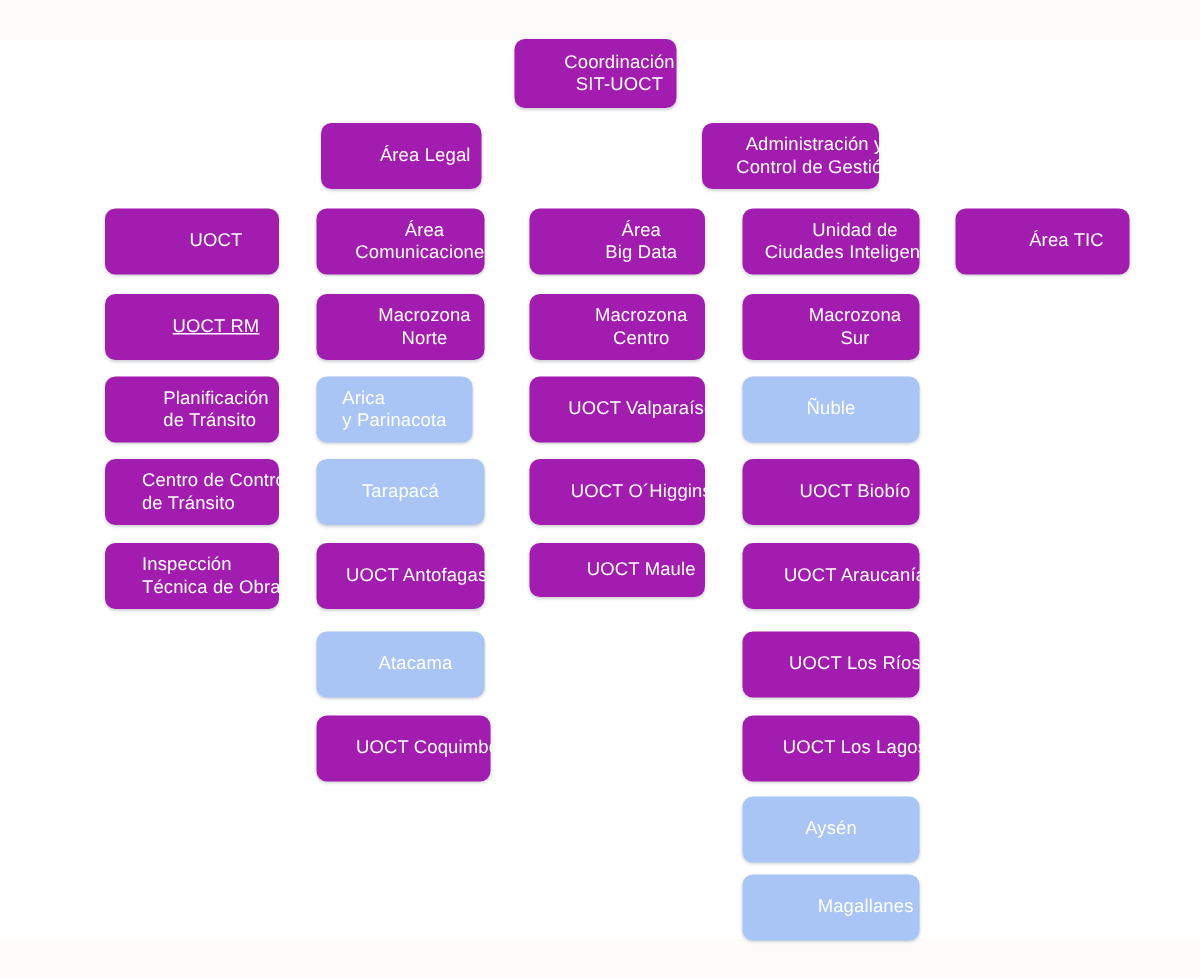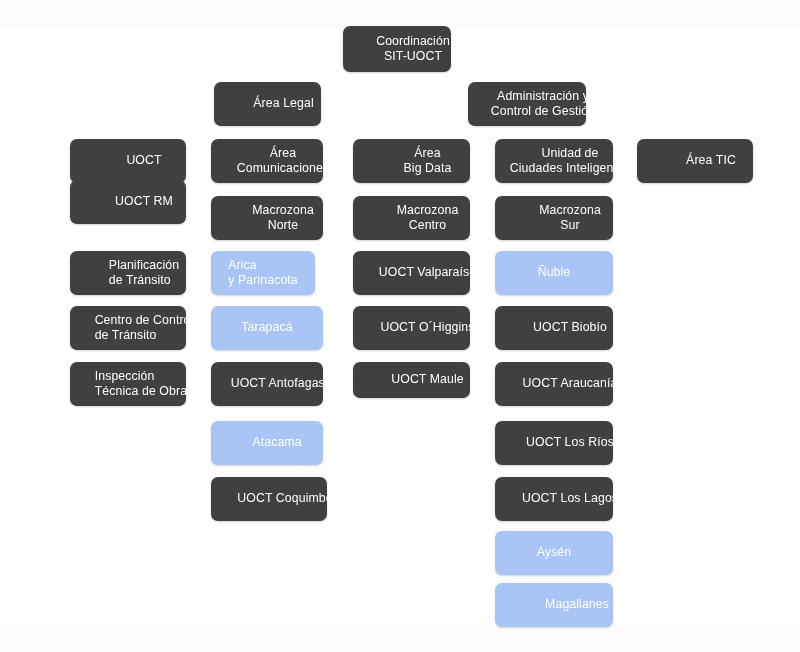--- a/index.html
+++ b/index.html
@@ -40,21 +40,21 @@
     line-height: 15.5px;
     display: flex;
     align-items: center;
     justify-content: center;
     text-align: center;
     padding: 2px 4px;
     box-shadow: 0 1px 2px rgba(120,125,135,0.35);
     white-space: pre;
     letter-spacing: 0.1px;
   }
-  .node.dark  { background: #404040; padding-left: 36px; }
+  .node.dark  { background: #a21caf; padding-left: 36px; }
   .node.light { background: #a8c5f5; }
   .node .lbl {
     display: block;
     text-align: left;
   }
   .node.center .lbl { text-align: center; }
 </style>
 </head>
 <body>
 
@@ -68,21 +68,21 @@
     <div class="node dark center" style="left: 468px; top: 82px; width: 118px; height: 44px;"><span class="lbl">Administración y
 Control de Gestión</span></div>
     <div class="node dark center" style="left: 70px; top: 139px; width: 116px; height: 44px;"><span class="lbl">UOCT</span></div>
     <div class="node dark center" style="left: 211px; top: 139px; width: 112px; height: 44px;"><span class="lbl">Área
 Comunicaciones</span></div>
     <div class="node dark center" style="left: 353px; top: 139px; width: 117px; height: 44px;"><span class="lbl">Área
 Big Data</span></div>
     <div class="node dark center" style="left: 495px; top: 139px; width: 118px; height: 44px;"><span class="lbl">Unidad de
 Ciudades Inteligentes</span></div>
     <div class="node dark center" style="left: 637px; top: 139px; width: 116px; height: 44px;"><span class="lbl">Área TIC</span></div>
-    <div class="node dark center" style="left: 70px; top: 180px; width: 116px; height: 44px;"><span class="lbl">UOCT RM</span></div>
+    <div class="node dark center" style="left: 70px; top: 196px; width: 116px; height: 44px; text-decoration: underline;"><span class="lbl">UOCT RM</span></div>
     <div class="node dark center" style="left: 211px; top: 196px; width: 112px; height: 44px;"><span class="lbl">Macrozona
 Norte</span></div>
     <div class="node dark center" style="left: 353px; top: 196px; width: 117px; height: 44px;"><span class="lbl">Macrozona
 Centro</span></div>
     <div class="node dark center" style="left: 495px; top: 196px; width: 118px; height: 44px;"><span class="lbl">Macrozona
 Sur</span></div>
     <div class="node dark" style="left: 70px; top: 251px; width: 116px; height: 44px;"><span class="lbl">Planificación
 de Tránsito</span></div>
     <div class="node light" style="left: 211px; top: 251px; width: 104px; height: 44px; align-items: center;"><span class="lbl">Arica
 y Parinacota</span></div>

